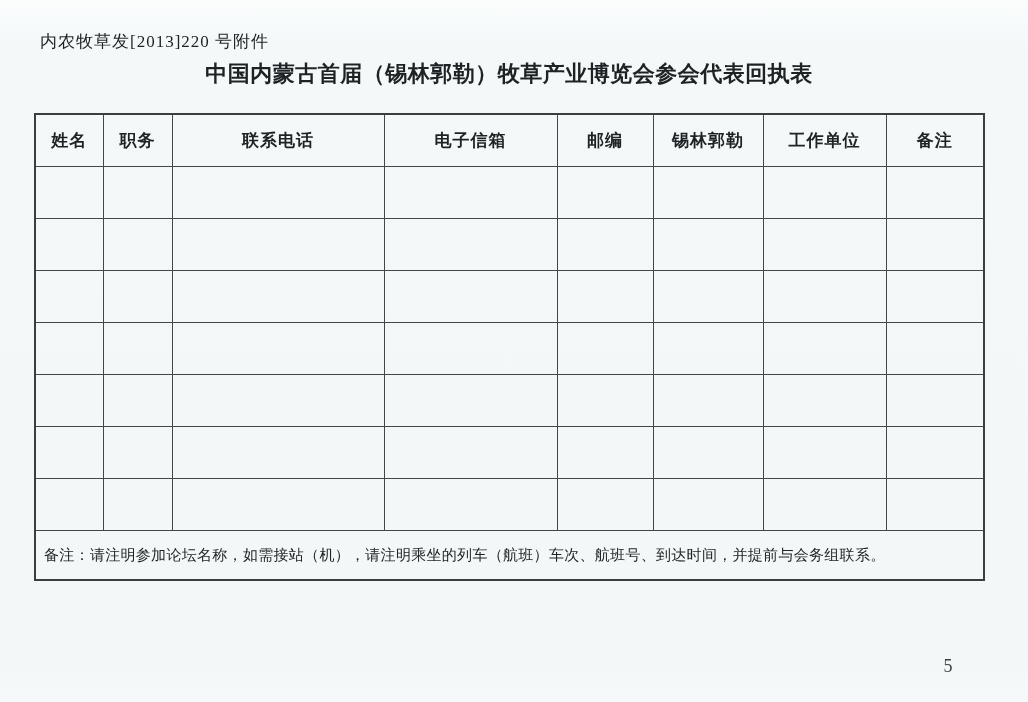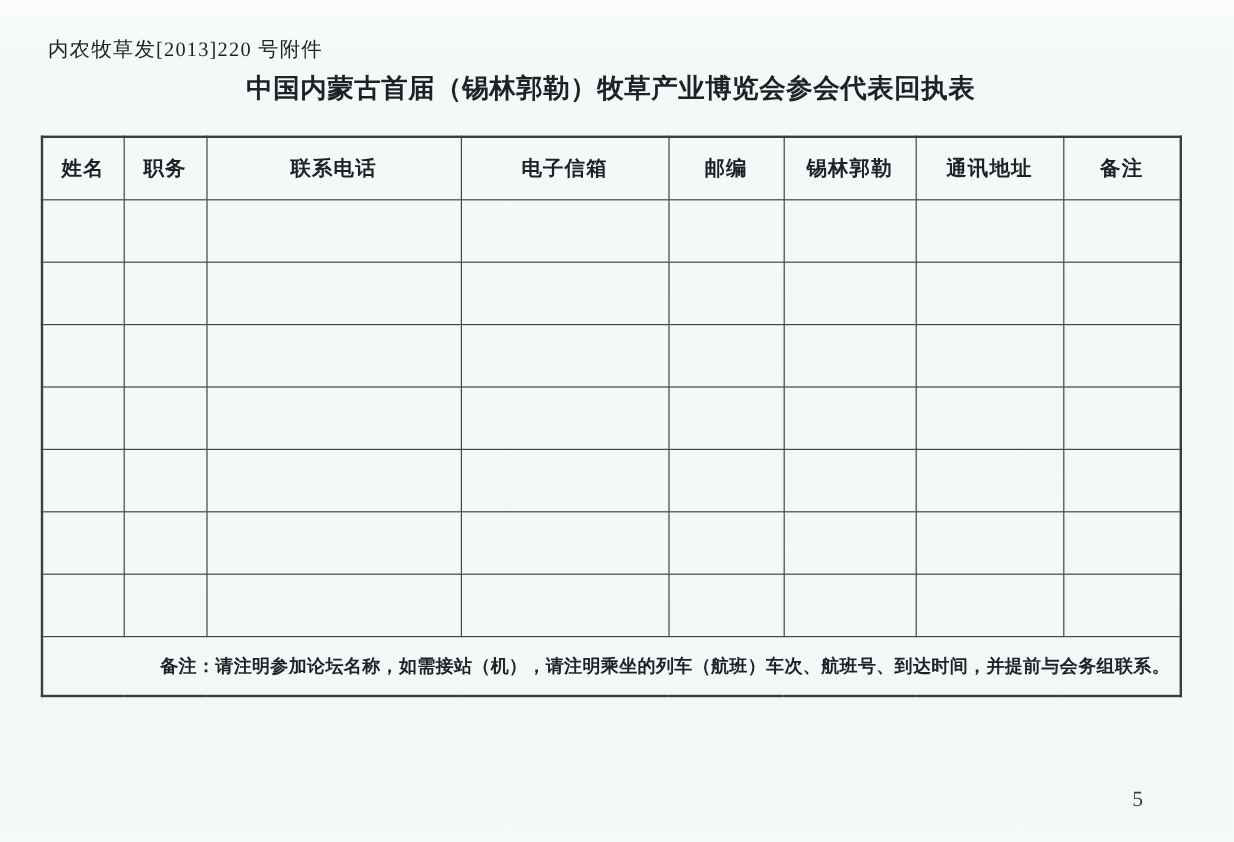--- a/index.html
+++ b/index.html
@@ -53,25 +53,25 @@
   }
   .row-header { height: 52px; }
   .row-header th {
     font-size: 17px;
     font-weight: bold;
     letter-spacing: 1px;
   }
   .row-data { height: 52px; }
   .row-note { height: 50px; }
   .row-note td {
-    text-align: right;
+    text-align: left;
     vertical-align: middle;
     padding: 2px 8px 0 8px;
     font-size: 15px;
-    font-weight: bold;
+    font-weight: normal;
     letter-spacing: 0.3px;
     white-space: nowrap;
     margin-top: 12px;
   }
   .page-number {
     position: absolute;
     left: 928px;
     top: 656px;
     width: 40px;
     text-align: center;
@@ -98,21 +98,21 @@
     <col style="width:98px">
   </colgroup>
   <tbody>
     <tr class="row-header">
       <th>姓名</th>
       <th>职务</th>
       <th>联系电话</th>
       <th>电子信箱</th>
       <th>邮编</th>
       <th>锡林郭勒</th>
-      <th>通讯地址</th>
+      <th>工作单位</th>
       <th>备注</th>
     </tr>
     <tr class="row-data">
       <td></td>
         <td></td>
         <td></td>
         <td></td>
         <td></td>
         <td></td>
         <td></td>

